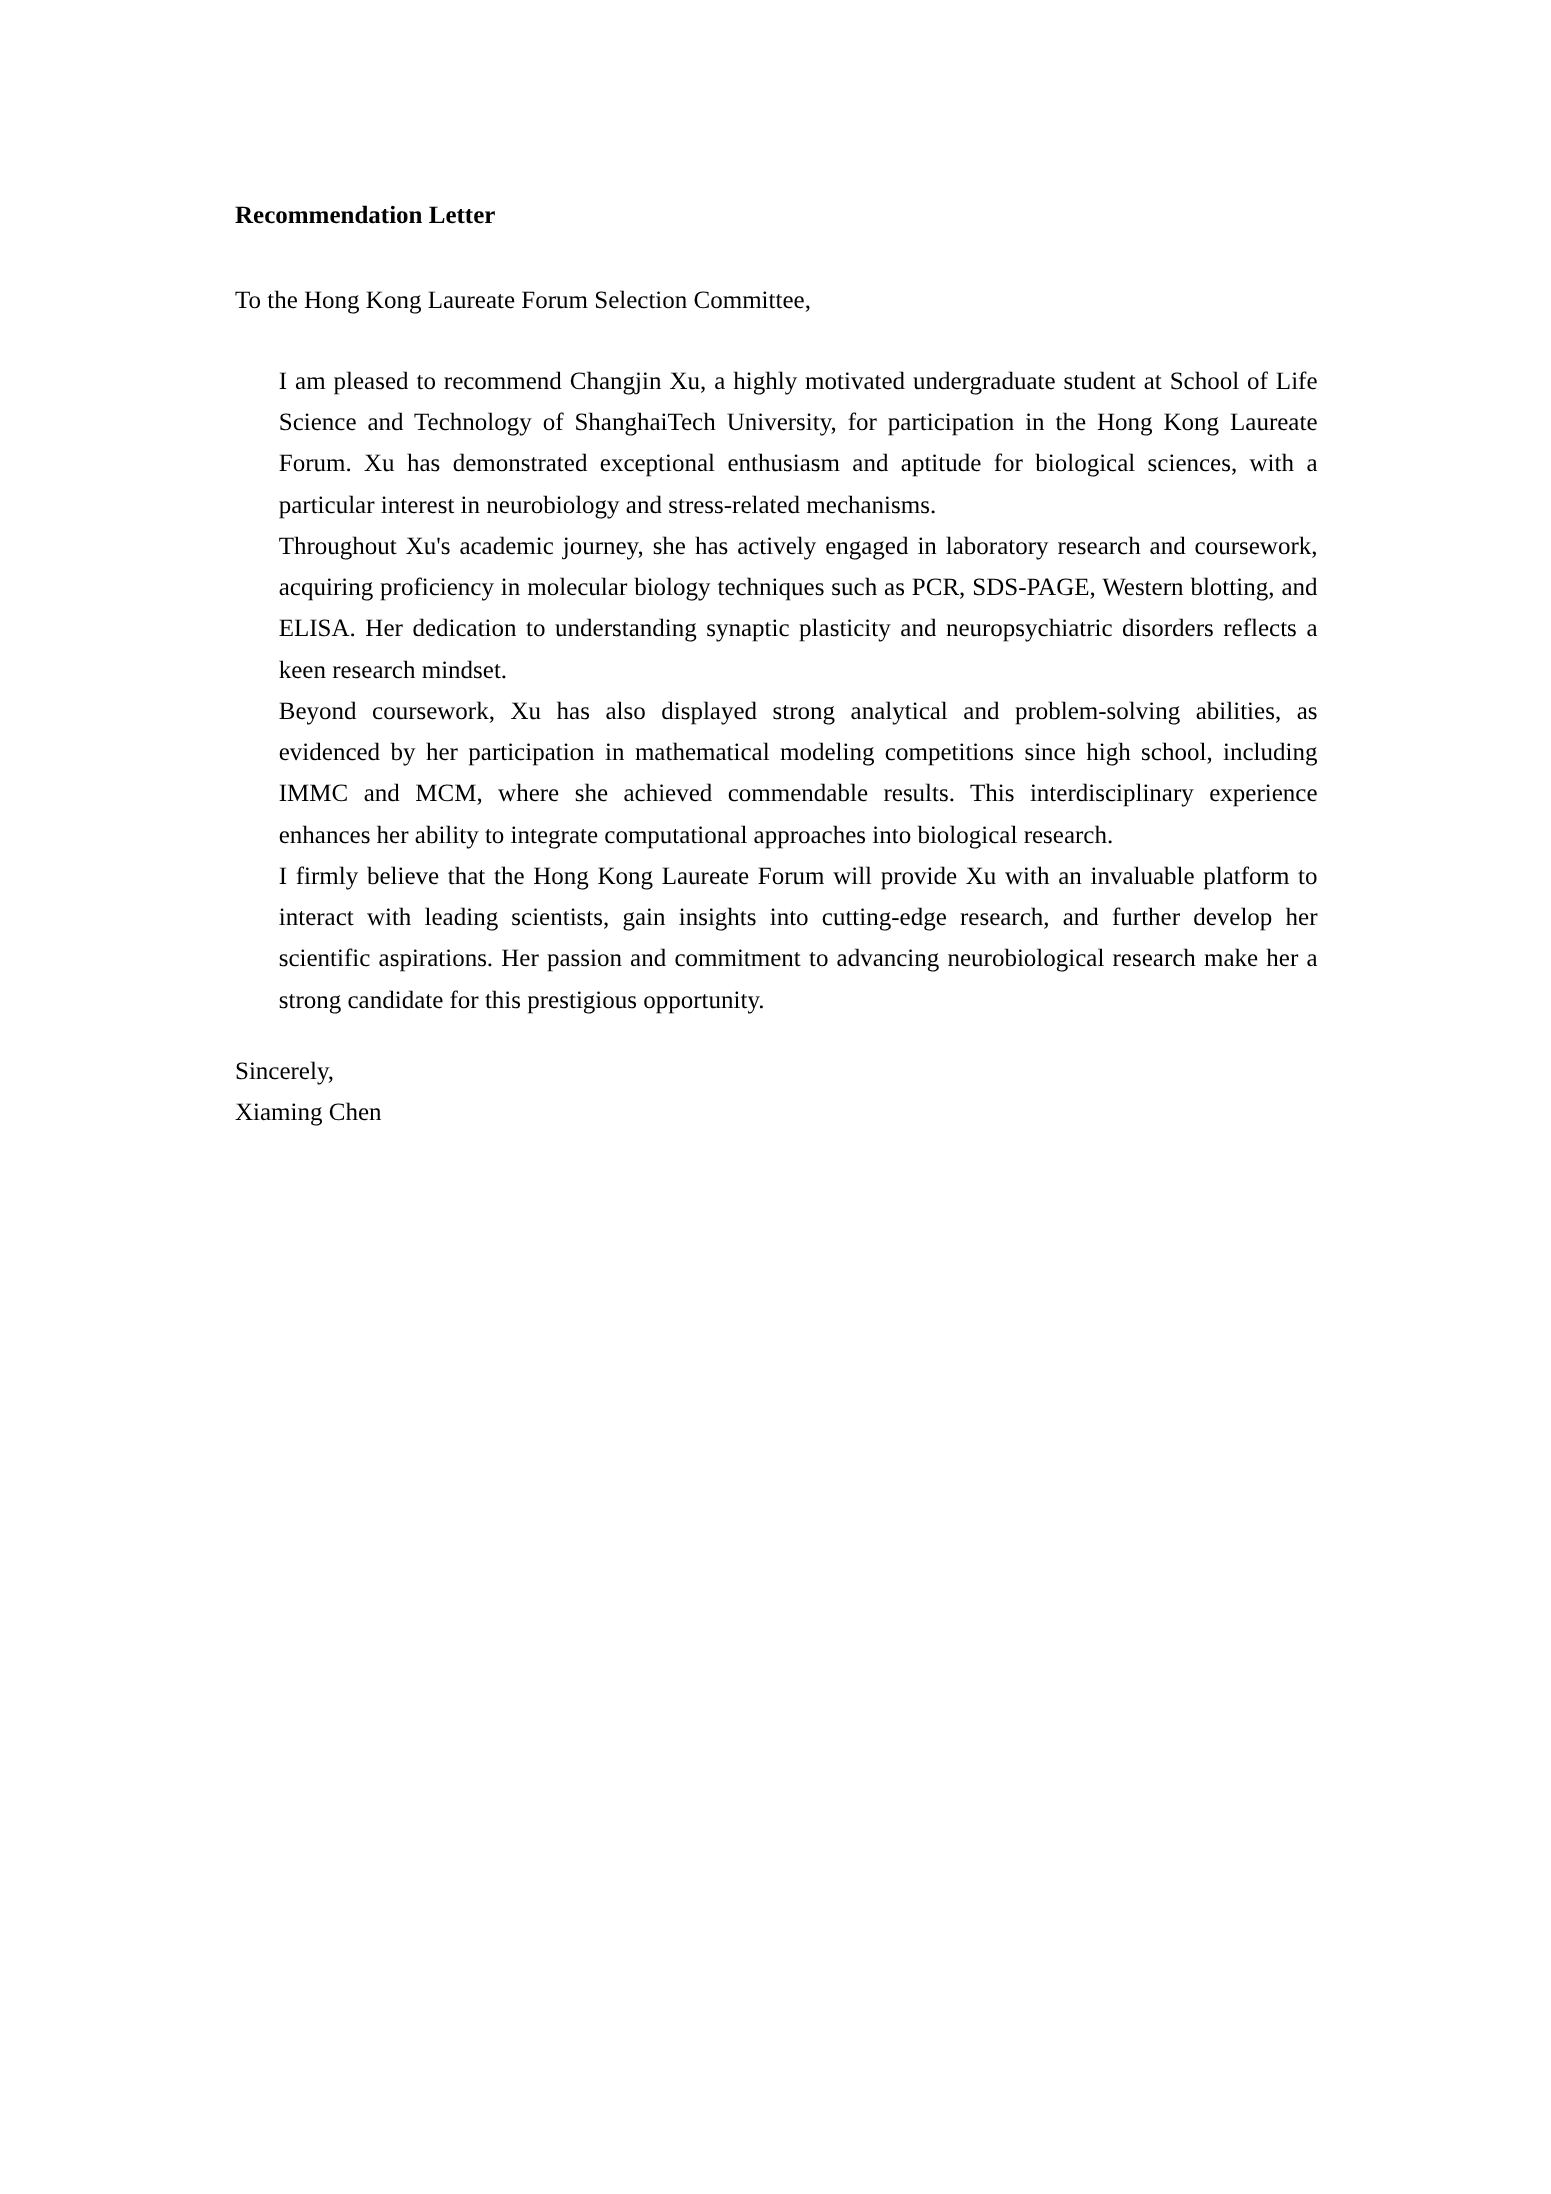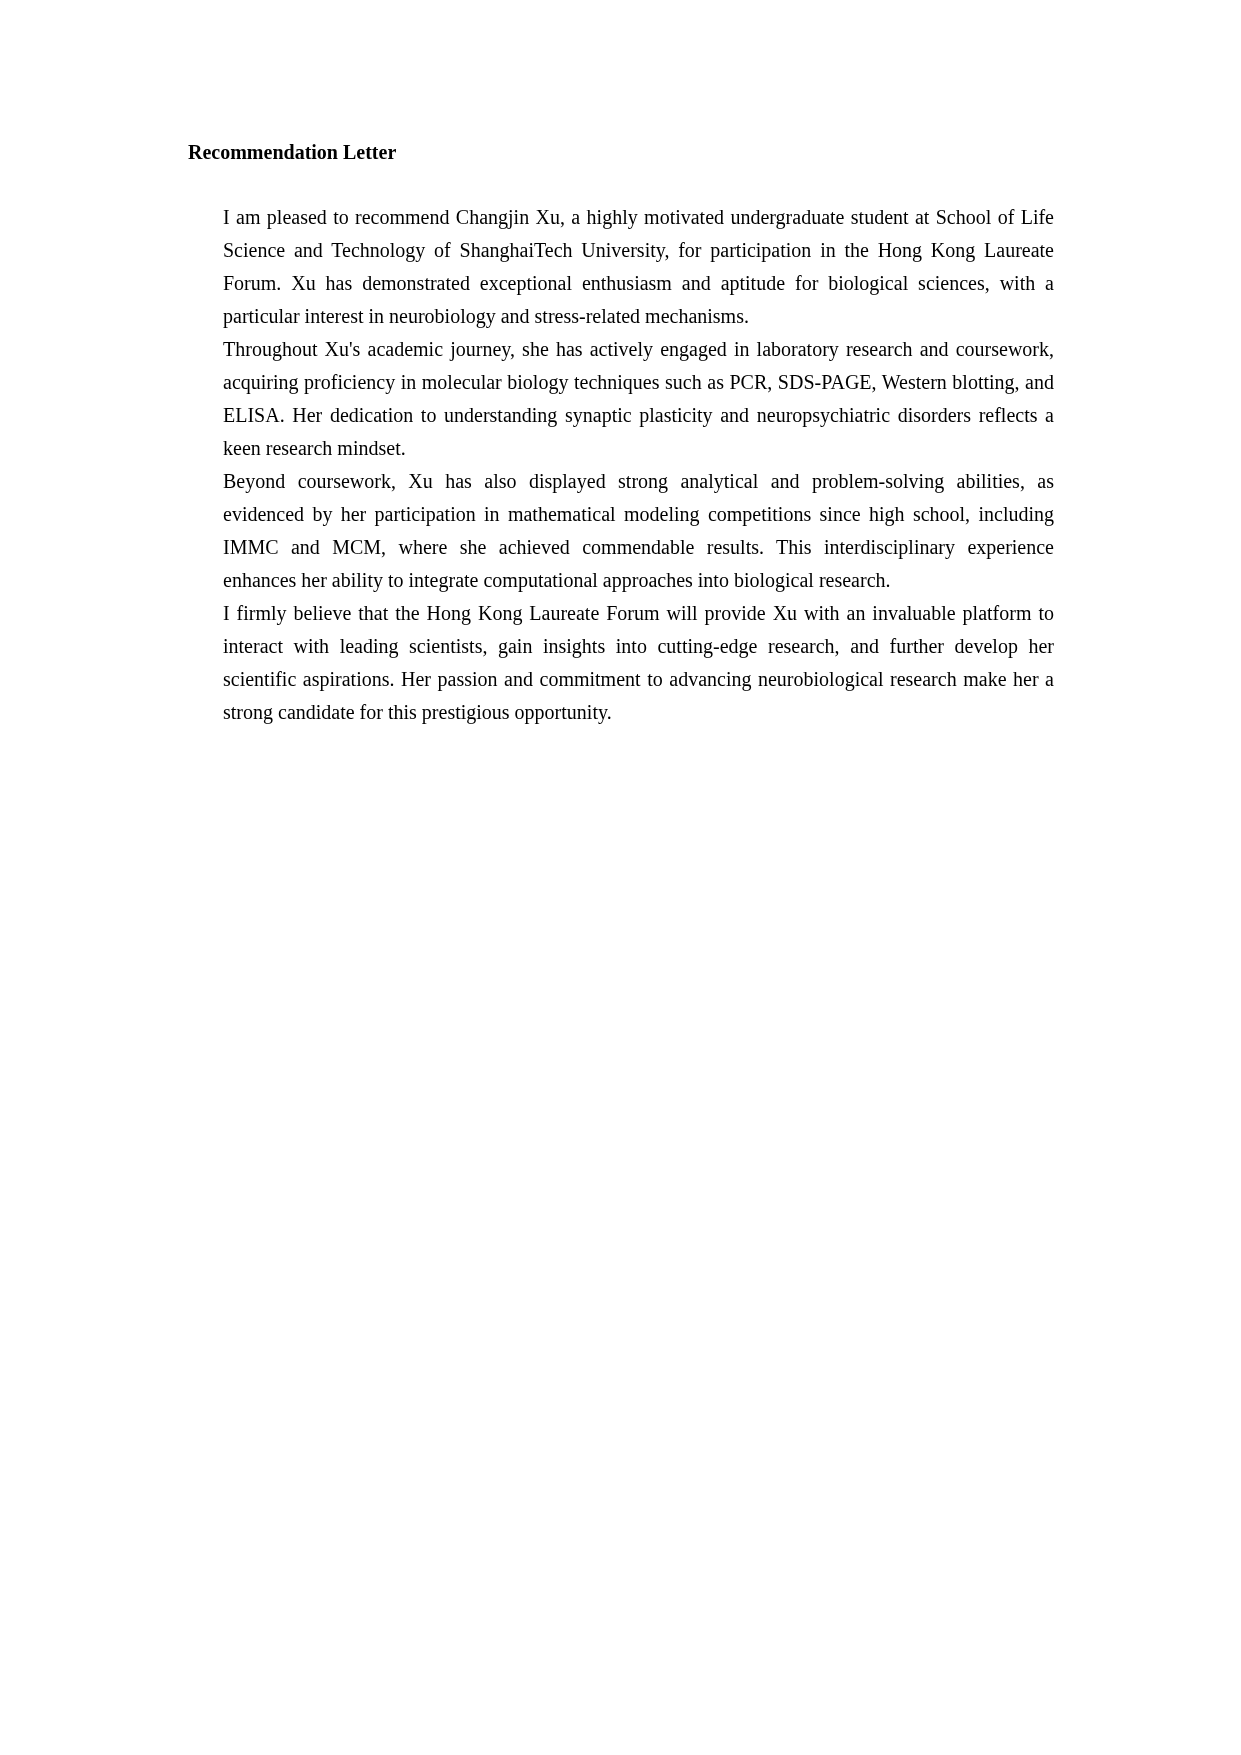--- a/index.html
+++ b/index.html
@@ -13,21 +13,21 @@
   .page {
     position: relative;
     width: 1241px;
     height: 1755px;
     background: #ffffff;
     overflow: hidden;
   }
   .letter {
     position: absolute;
     left: 188px;
-    top: 136px;
+    top: 156px;
     width: 866px;
     font-size: 20px;
     line-height: 33px;
     color: #000000;
   }
   .letter-title {
     font-weight: bold;
     font-size: 20px;
     line-height: 33px;
     text-align: left;
@@ -50,23 +50,28 @@
   }
 </style>
 </head>
 <body>
 
 <div class="page">
   <div class="letter">
 
     <div class="letter-title">Recommendation Letter</div>
 
+    <div class="salutation">To the Hong Kong Laureate Forum Selection Committee,</div>
 
     <div class="body-paragraphs">
       <p>I am pleased to recommend Changjin Xu, a highly motivated undergraduate student at School of Life Science and Technology of ShanghaiTech University, for participation in the Hong Kong Laureate Forum. Xu has demonstrated exceptional enthusiasm and aptitude for biological sciences, with a particular interest in neurobiology and stress-related mechanisms.</p>
       <p>Throughout Xu's academic journey, she has actively engaged in laboratory research and coursework, acquiring proficiency in molecular biology techniques such as PCR, SDS-PAGE, Western blotting, and ELISA. Her dedication to understanding synaptic plasticity and neuropsychiatric disorders reflects a keen research mindset.</p>
       <p>Beyond coursework, Xu has also displayed strong analytical and problem-solving abilities, as evidenced by her participation in mathematical modeling competitions since high school, including IMMC and MCM, where she achieved commendable results. This interdisciplinary experience enhances her ability to integrate computational approaches into biological research.</p>
       <p>I firmly believe that the Hong Kong Laureate Forum will provide Xu with an invaluable platform to interact with leading scientists, gain insights into cutting-edge research, and further develop her scientific aspirations. Her passion and commitment to advancing neurobiological research make her a strong candidate for this prestigious opportunity.</p>
     </div>
 
+    <div class="closing-block">
+      <div>Sincerely,</div>
+      <div>Xiaming Chen</div>
+    </div>
 
   </div>
 </div>
 
 </body></html>

